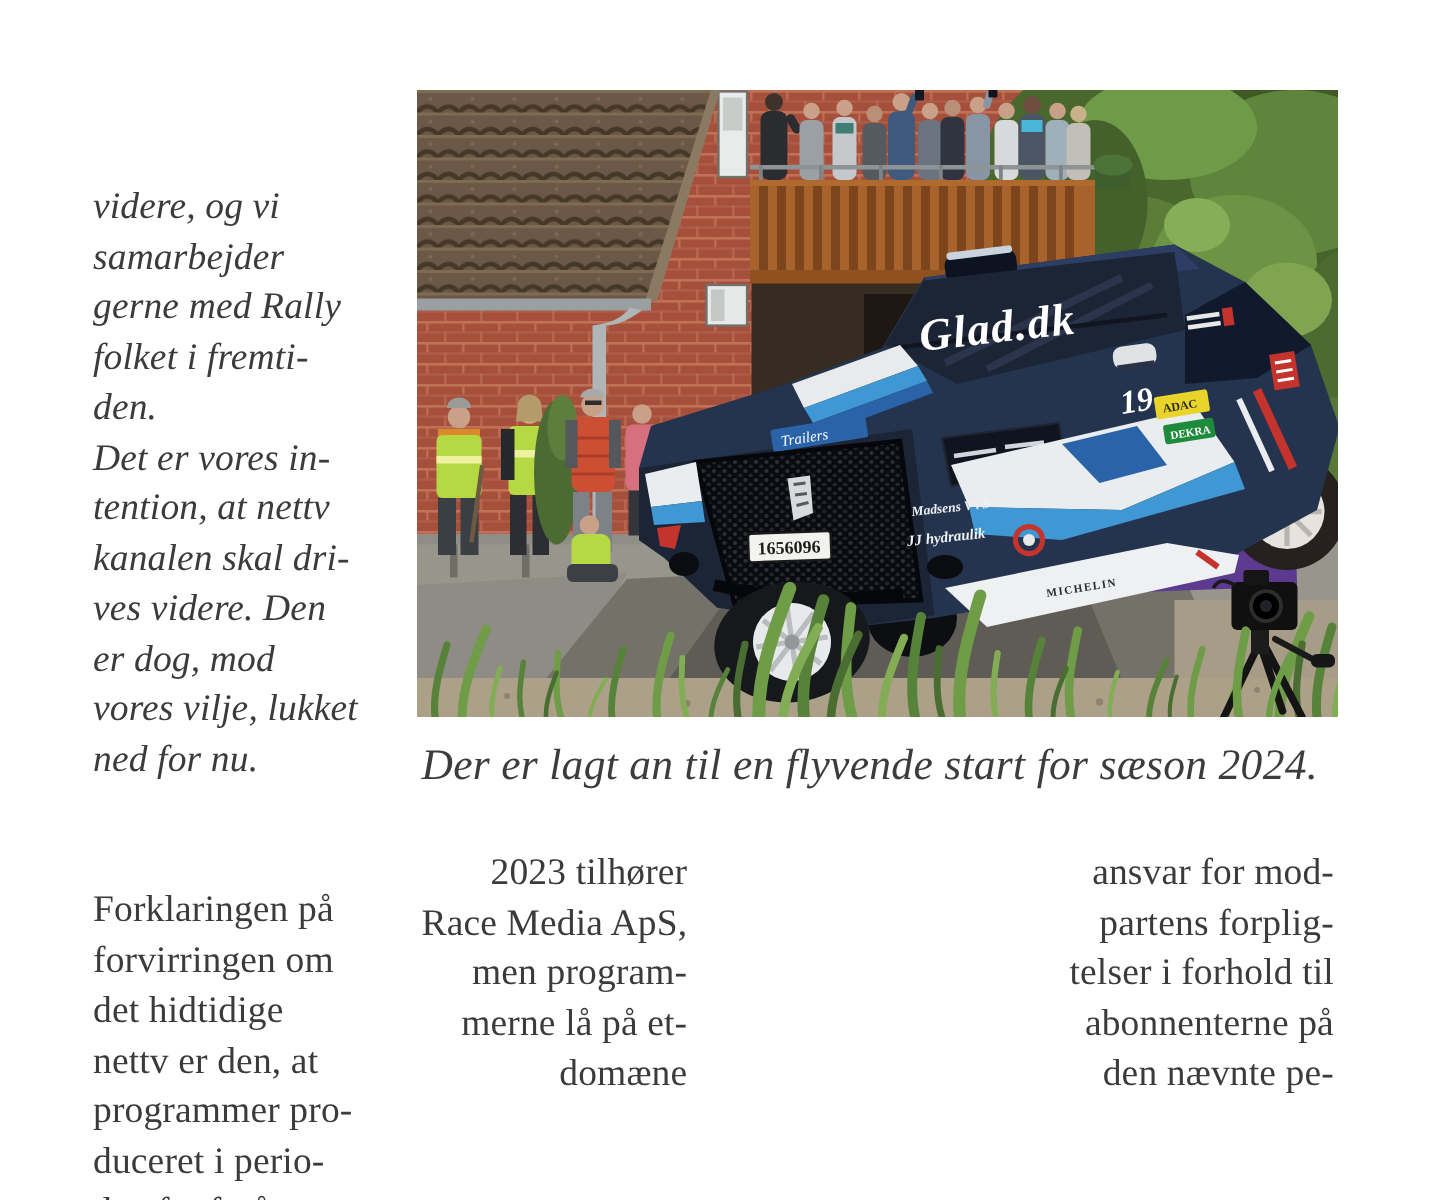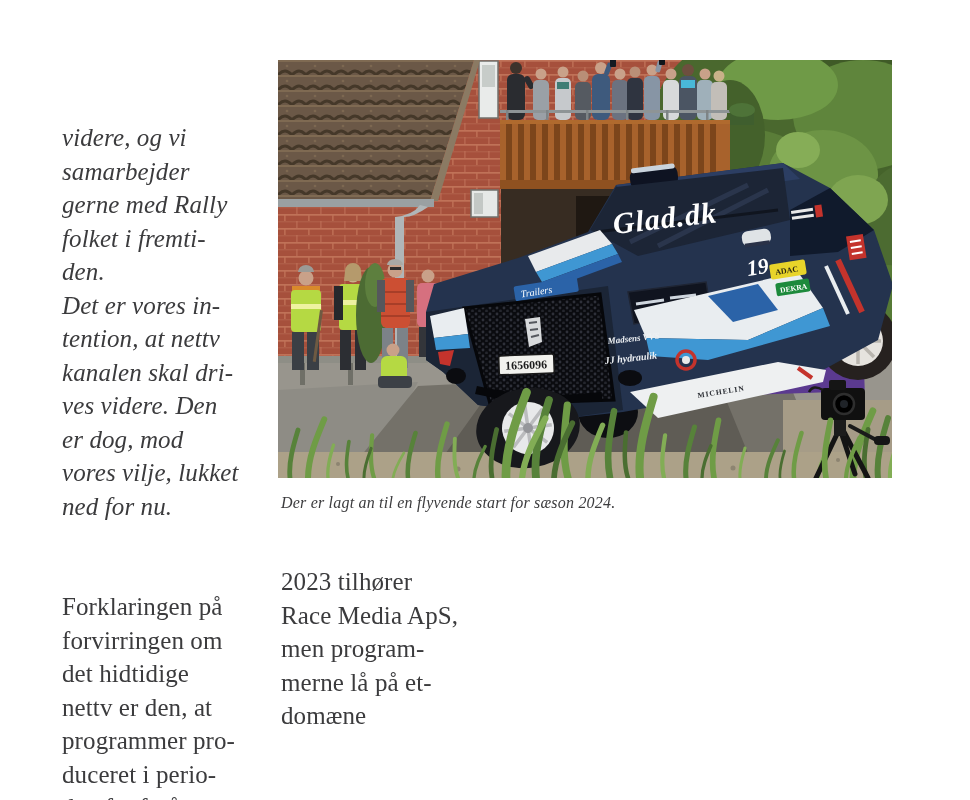--- a/index.html
+++ b/index.html
@@ -4,22 +4,22 @@
 <style>
   html,body{margin:0;padding:0;background:#ffffff;}
   .page{position:relative;width:892px;height:800px;background:#ffffff;overflow:hidden;
         font-family:Liberation Serif, serif;}
   .body-text{font-size:25px;line-height:33.5px;color:#3b3b3d;white-space:pre;letter-spacing:.1px;}
   .left-col{position:absolute;left:62px;top:54px;width:210px;}
   .italic{font-style:italic;}
   .photo-wrap{position:absolute;left:278px;top:60px;width:635px;height:418px;}
   .photo-wrap svg{display:block;width:635px;height:418px;}
   .caption{position:absolute;left:281px;top:494px;width:640px;font-style:italic;
-           font-size:16px;color:#3c3c3e;letter-spacing:.2px;}
-  .col{position:absolute;top:565px;}
+           font-size:29px;color:#3c3c3e;letter-spacing:.2px;}
+  .col{position:absolute;top:565px;text-align:right;}
   .col1{left:281px;} .col2{left:497px;} .col3{left:713px;}
 </style>
 </head>
 <body>
 
 <div class="page">
 
   <div class="left-col body-text">
     <div class="italic">videre, og vi
 samarbejder
@@ -461,14 +461,19 @@
   </svg>
   </div>
 
   <div class="caption">Der er lagt an til en flyvende start for sæson 2024.</div>
 
   <div class="col col1 body-text">2023 tilhører
 Race Media ApS,
 men program-
 merne lå på et-
 domæne</div>
+  <div class="col col3 body-text">ansvar for mod-
+partens forplig-
+telser i forhold til
+abonnenterne på
+den nævnte pe-</div>
 
 </div>
 
 </body></html>

